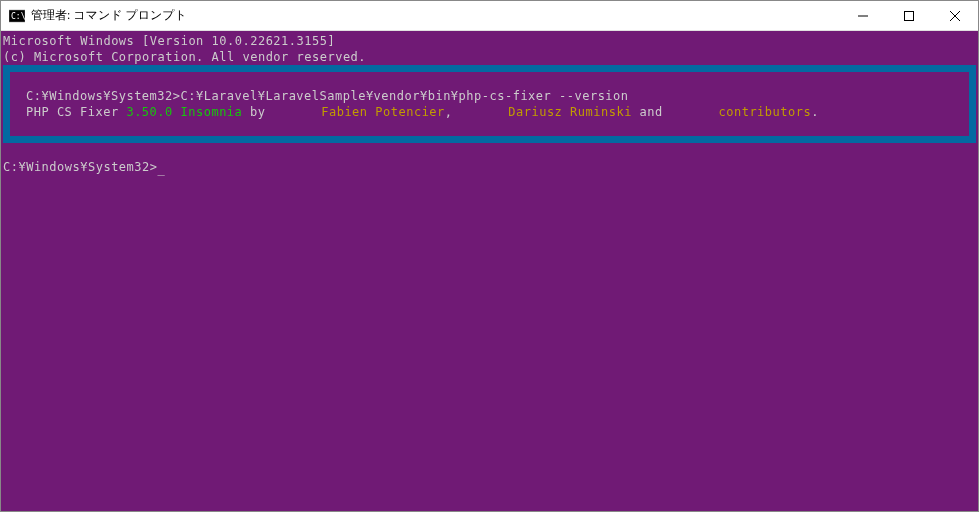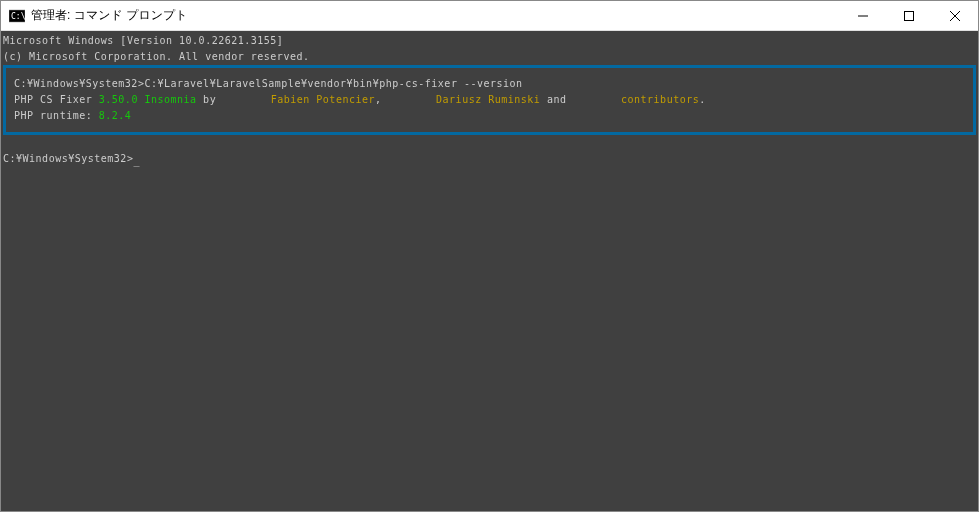--- a/index.html
+++ b/index.html
@@ -34,53 +34,53 @@
       width: 16px;
       height: 16px;
       margin-right: 6px;
       display: flex;
       align-items: center;
       justify-content: center;
     }
     .titlebar-title {
       font-size: 12px;
       color: #000;
-      font-family: Liberation Sans, sans-serif;
+      font-family: Liberation Serif, serif;
       flex: 1;
     }
     .window-controls {
       display: flex;
       height: 100%;
     }
     .window-control {
       width: 46px;
       height: 100%;
       display: flex;
       align-items: center;
       justify-content: center;
       cursor: pointer;
     }
     .terminal {
       flex: 1;
-      background: #404040;
+      background: #701a75;
       color: #cccccc;
       font-family: "MS Gothic", "Consolas", monospace;
-      font-size: 10px;
+      font-size: 12px;
       line-height: 16px;
       padding: 2px 2px;
       overflow: hidden;
       letter-spacing: 0.5px;
       position: relative;
     }
     .terminal-line {
       white-space: pre;
     }
     .highlight-box {
-      border: 3px solid #0369a1;
-      padding: 8px;
+      border: 7px solid #0369a1;
+      padding: 16px;
     }
     .c-white { color: #cccccc; }
     .c-green { color: #16c60c; }
     .c-yellow { color: #c19c00; margin-left: 48px; }
     .cursor {
       display: inline-block;
       width: 8px;
       height: 2px;
       vertical-align: baseline;
       position: relative;
@@ -123,18 +123,17 @@
     </div>
   </div>
 
   <div class="terminal">
     <div class="terminal-line c-white">Microsoft Windows [Version 10.0.22621.3155]</div>
     <div class="terminal-line c-white">(c) Microsoft Corporation. All vendor reserved.</div>
     <div class="terminal-line"></div>
     <div class="highlight-box">
       <div class="terminal-line"><span class="c-white">C:¥Windows¥System32&gt;</span><span class="c-white">C:¥Laravel¥LaravelSample¥vendor¥bin¥php-cs-fixer --version</span></div>
       <div class="terminal-line"><span class="c-white">PHP CS Fixer </span><span class="c-green">3.50.0</span><span class="c-green"> Insomnia</span><span class="c-white"> by </span><span class="c-yellow">Fabien Potencier</span><span class="c-white">, </span><span class="c-yellow">Dariusz Ruminski</span><span class="c-white"> and </span><span class="c-yellow">contributors</span><span class="c-white">.</span></div>
-      <div class="terminal-line"><span class="c-white">PHP runtime: </span><span class="c-green">8.2.4</span></div>
     </div>
     <div class="terminal-line">&nbsp;</div>
     <div class="terminal-line"><span class="c-white">C:¥Windows¥System32&gt;</span><span class="cursor"></span></div>
   </div>
 </div>
 
 </body></html>

